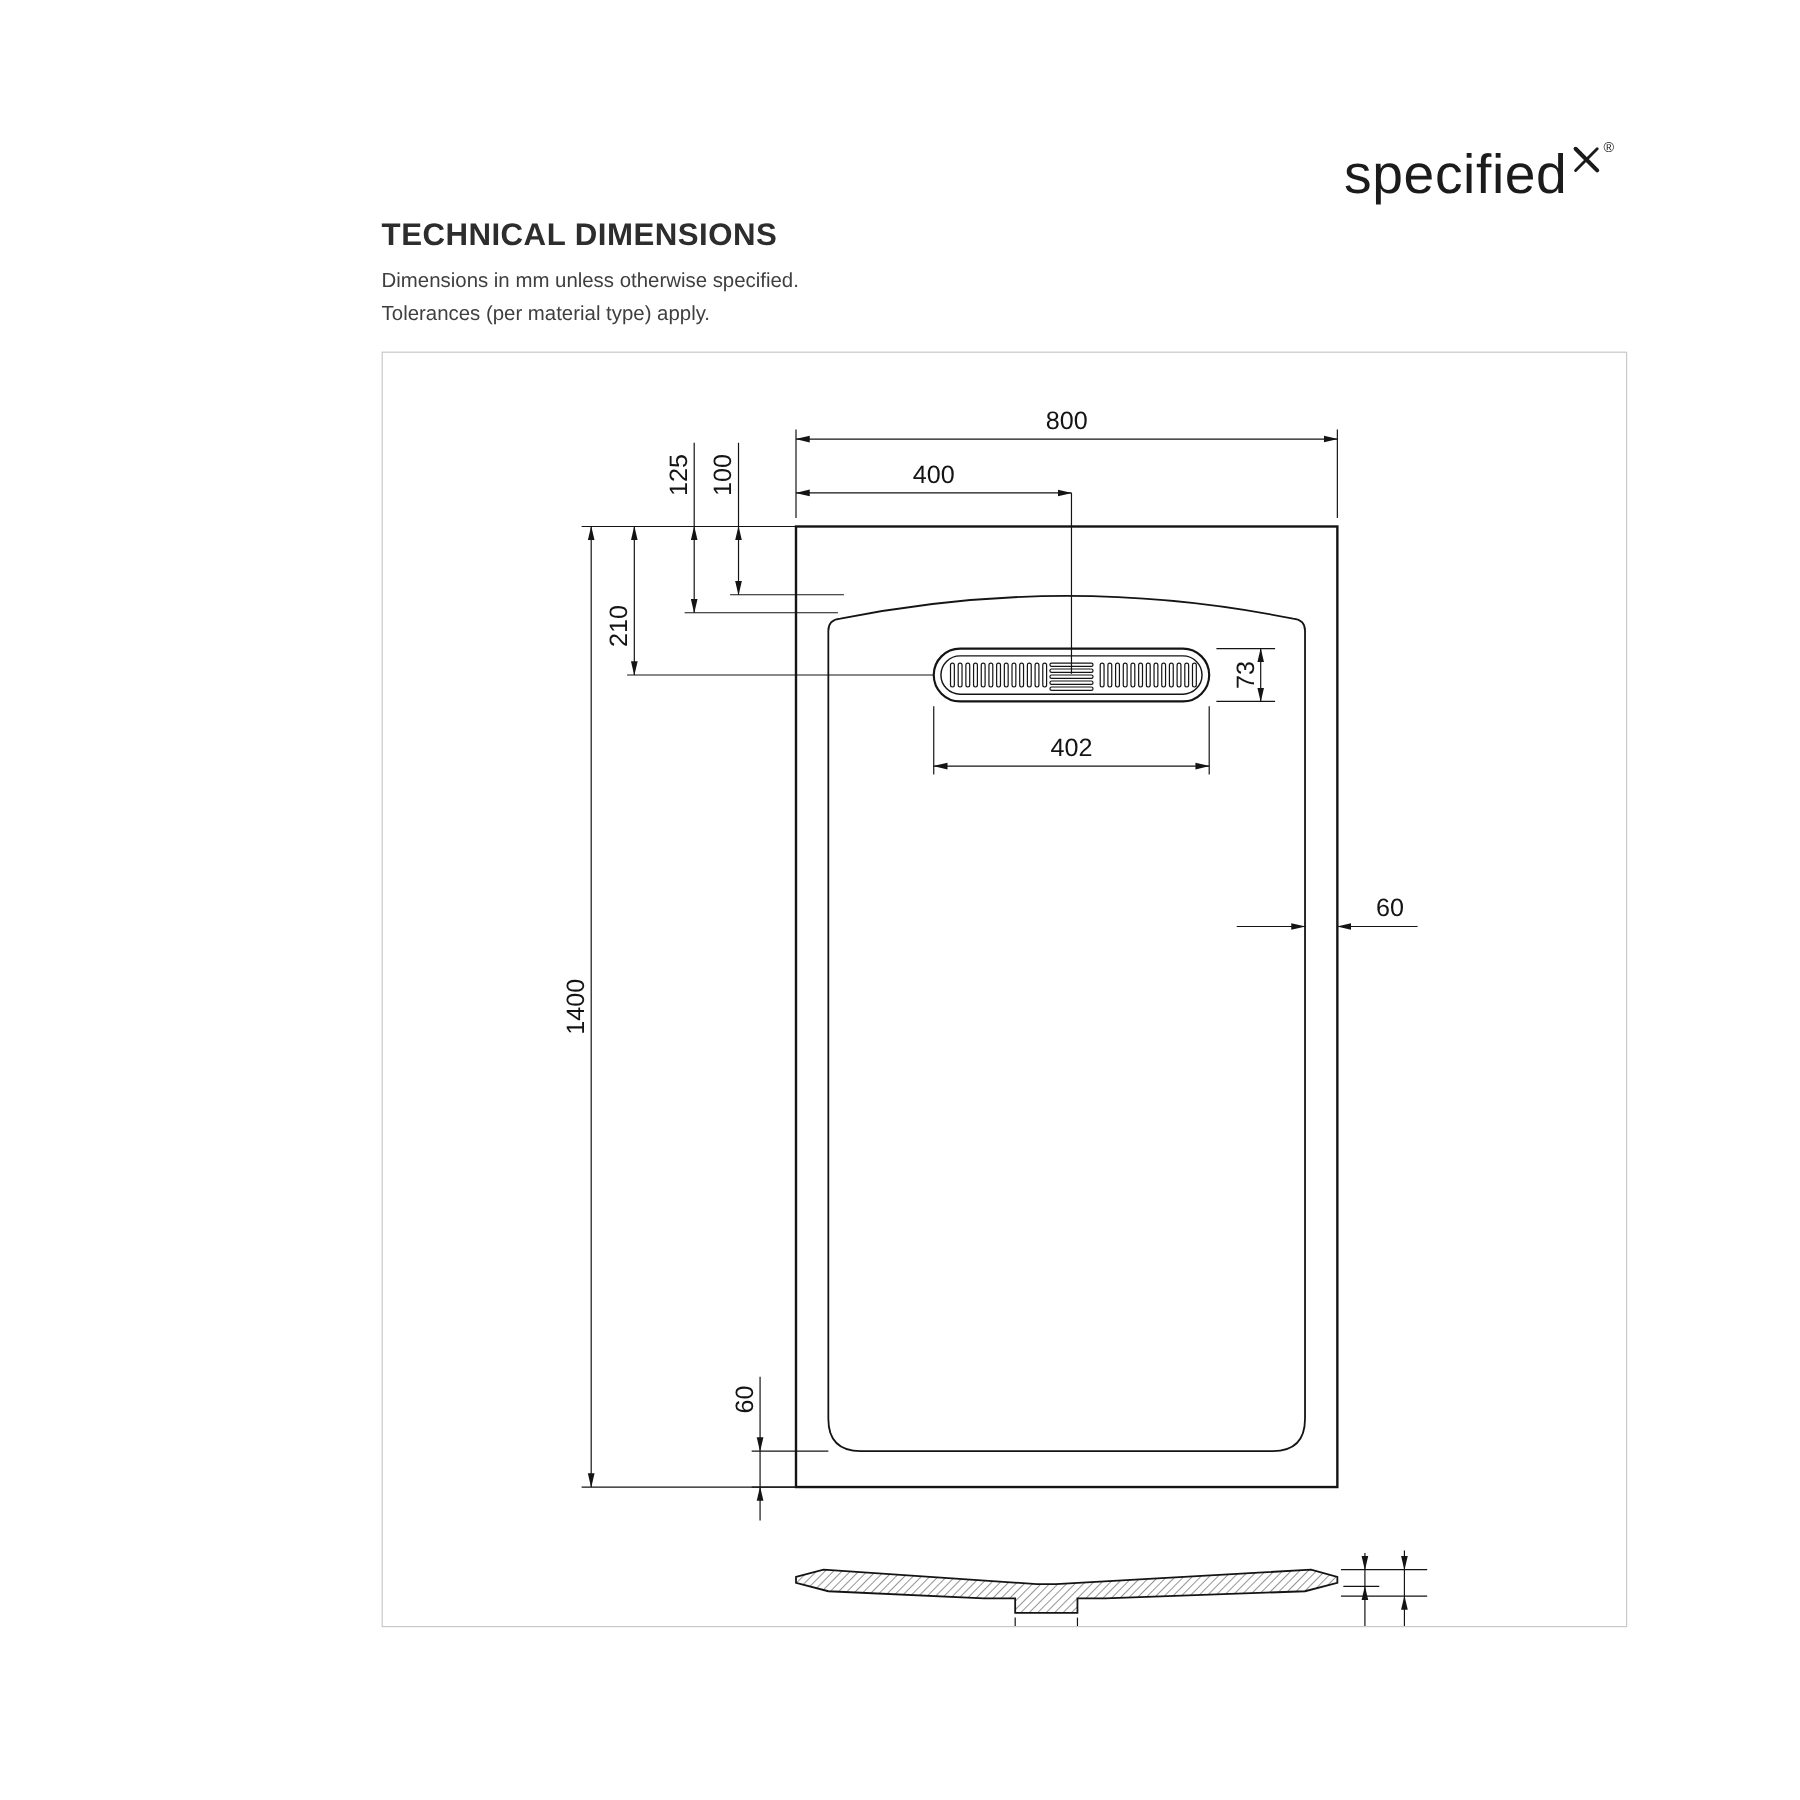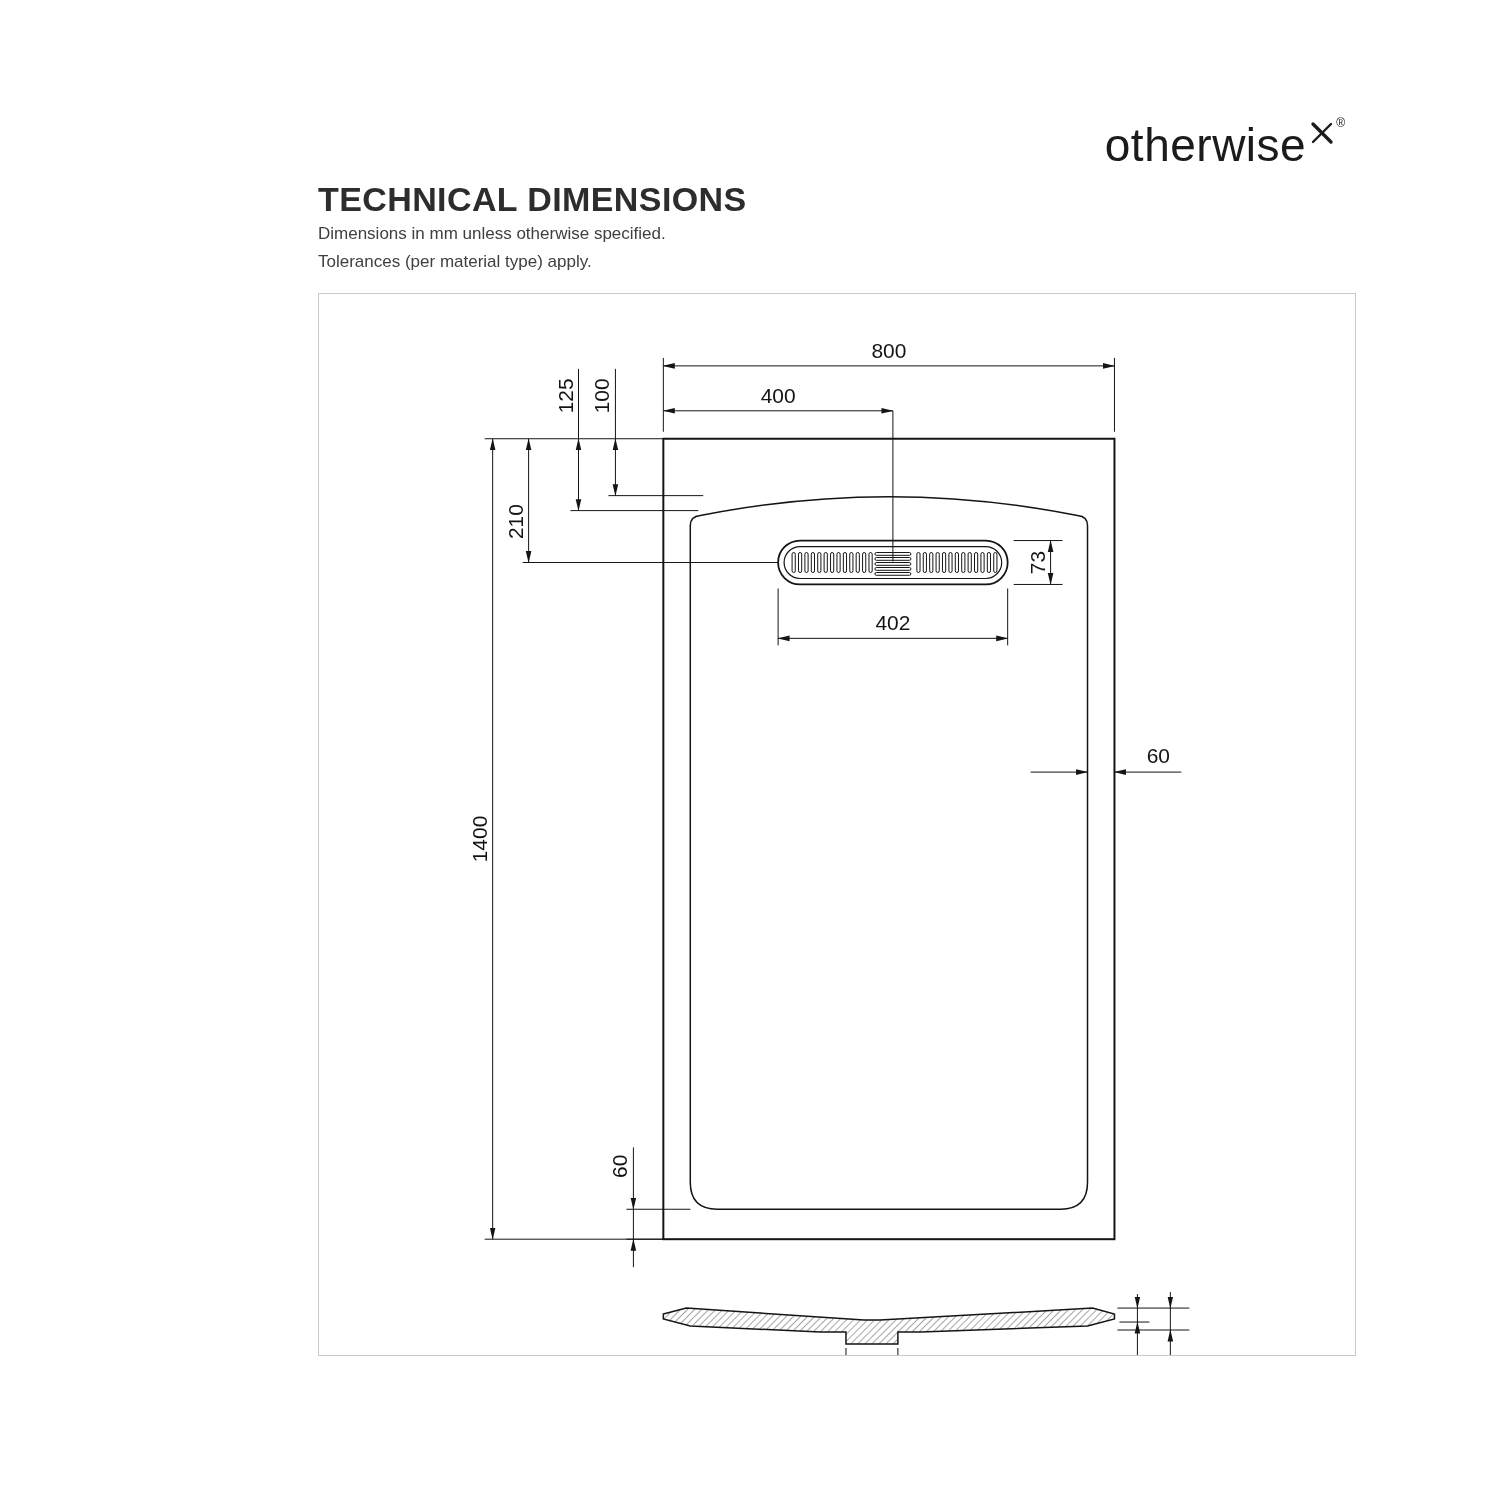--- a/index.html
+++ b/index.html
@@ -4,21 +4,21 @@
 <style>
   html,body{margin:0;padding:0;background:#ffffff;}
   .page{position:relative;width:1500px;height:1500px;background:#ffffff;
         font-family:"Liberation Sans",sans-serif;color:#141414;overflow:hidden;}
 
   
   .logo{position:absolute;top:120px;right:156px;display:flex;align-items:flex-start;}
   .logo-text{font-size:46px;line-height:1.1;letter-spacing:.5px;color:#1b1b1b;}
   .logo-mark{width:26px;height:26px;margin-left:3px;margin-top:0;}
   .logo-reg{font-size:12px;color:#1b1b1b;position:relative;top:-4px;left:1px;}
-  .doc-title{position:absolute;left:318px;top:180px;font-size:34px;font-weight:bold;
+  .doc-title{position:absolute;left:318px;top:180px;font-size:26px;font-weight:bold;
              letter-spacing:.4px;color:#2d2d2d;}
   .note{position:absolute;left:318px;font-size:17px;color:#3f3f3f;}
   .note-1{top:224px;text-align:center;}
   .note-2{top:252px;}
 
   
   .canvas{position:absolute;left:318px;top:293px;width:1038px;height:1063px;
           border:1px solid #c9c9c9;box-sizing:border-box;background:#ffffff;}
   .canvas svg{display:block;width:100%;height:100%;}
 
@@ -30,21 +30,21 @@
   .grate-in{stroke:#141414;stroke-width:1.2;fill:none;}
   .slats rect{stroke:#141414;stroke-width:1;fill:none;}
   .profile{stroke:#141414;stroke-width:1.5;fill:url(#hatch);}
 </style>
 </head>
 <body>
 
 <div class="page">
 
   <div class="logo">
-    <span class="logo-text">otherwise</span>
+    <span class="logo-text">specified</span>
     <svg class="logo-mark" viewBox="0 0 26 26">
       <line x1="4" y1="4" x2="22" y2="22" stroke="#1b1b1b" stroke-width="3.4" stroke-linecap="round"></line>
       <line x1="22" y1="4" x2="4" y2="22" stroke="#1b1b1b" stroke-width="2.4" stroke-linecap="round"></line>
     </svg>
     <span class="logo-reg">®</span>
   </div>
 
   <div class="doc-title">TECHNICAL DIMENSIONS</div>
   <div class="note note-1">Dimensions in mm unless otherwise specified.</div>
   <div class="note note-2">Tolerances (per material type) apply.</div>

